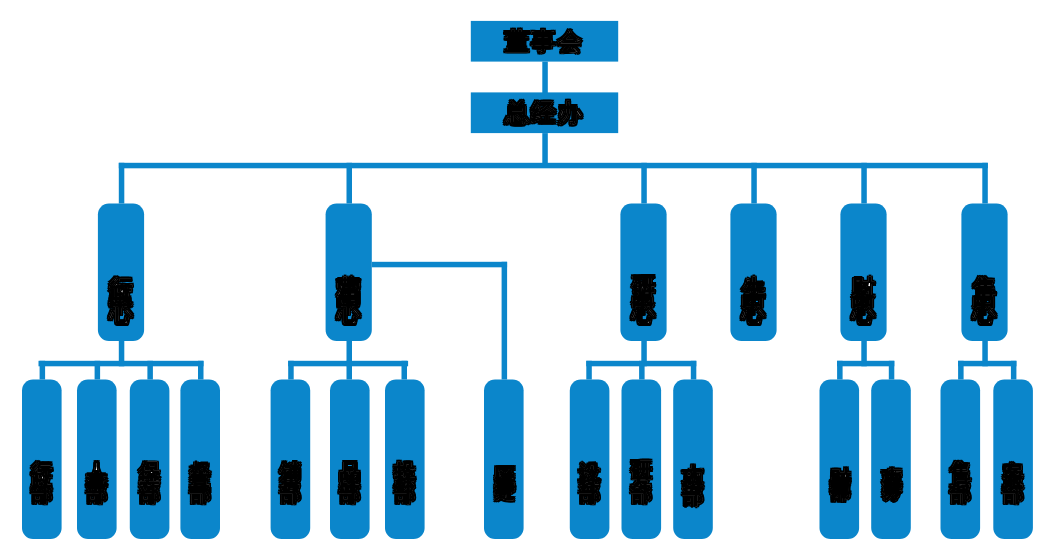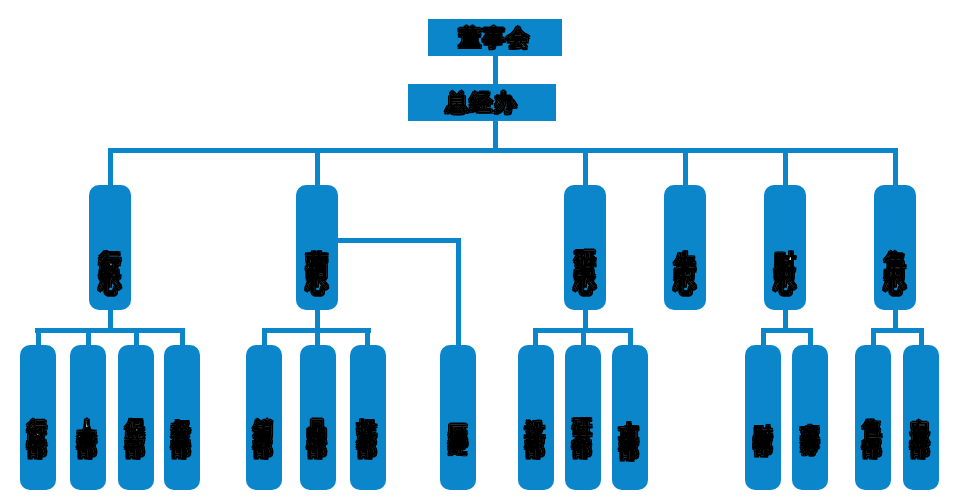--- a/index.html
+++ b/index.html
@@ -69,21 +69,21 @@
   <div class="line" style="left:761px;top:328px;width:52px;height:5px"></div>
   <div class="line" style="left:761px;top:328px;width:5px;height:17px"></div>
   <div class="line" style="left:808px;top:328px;width:5px;height:17px"></div>
 
   <div class="line" style="left:893px;top:310px;width:5px;height:23px"></div>
   <div class="line" style="left:871px;top:328px;width:53px;height:5px"></div>
   <div class="line" style="left:871px;top:328px;width:5px;height:17px"></div>
   <div class="line" style="left:919px;top:328px;width:5px;height:17px"></div>
 
   <div class="node h" style="left:428px;top:19px;width:134px;height:37px">董事会</div>
-  <div class="node h" style="left:408px;top:84px;width:148px;height:37px">总经办</div>
+  <div class="node h" style="left:428px;top:84px;width:134px;height:37px">总经办</div>
 
   <div class="node v c4" style="left:89px;top:185px;width:42px;height:125px">行政中心</div>
   <div class="node v c4" style="left:296px;top:185px;width:42px;height:125px">营销中心</div>
   <div class="node v c4" style="left:564px;top:185px;width:42px;height:125px">研发中心</div>
   <div class="node v c4" style="left:664px;top:185px;width:42px;height:125px">生产中心</div>
   <div class="node v c4" style="left:764px;top:185px;width:42px;height:125px">财务中心</div>
   <div class="node v c4" style="left:874px;top:185px;width:42px;height:125px">售后中心</div>
 
   <div class="node v d3" style="left:20px;top:345px;width:36px;height:145px">行政部</div>
   <div class="node v d3" style="left:70px;top:345px;width:36px;height:145px">人事部</div>

